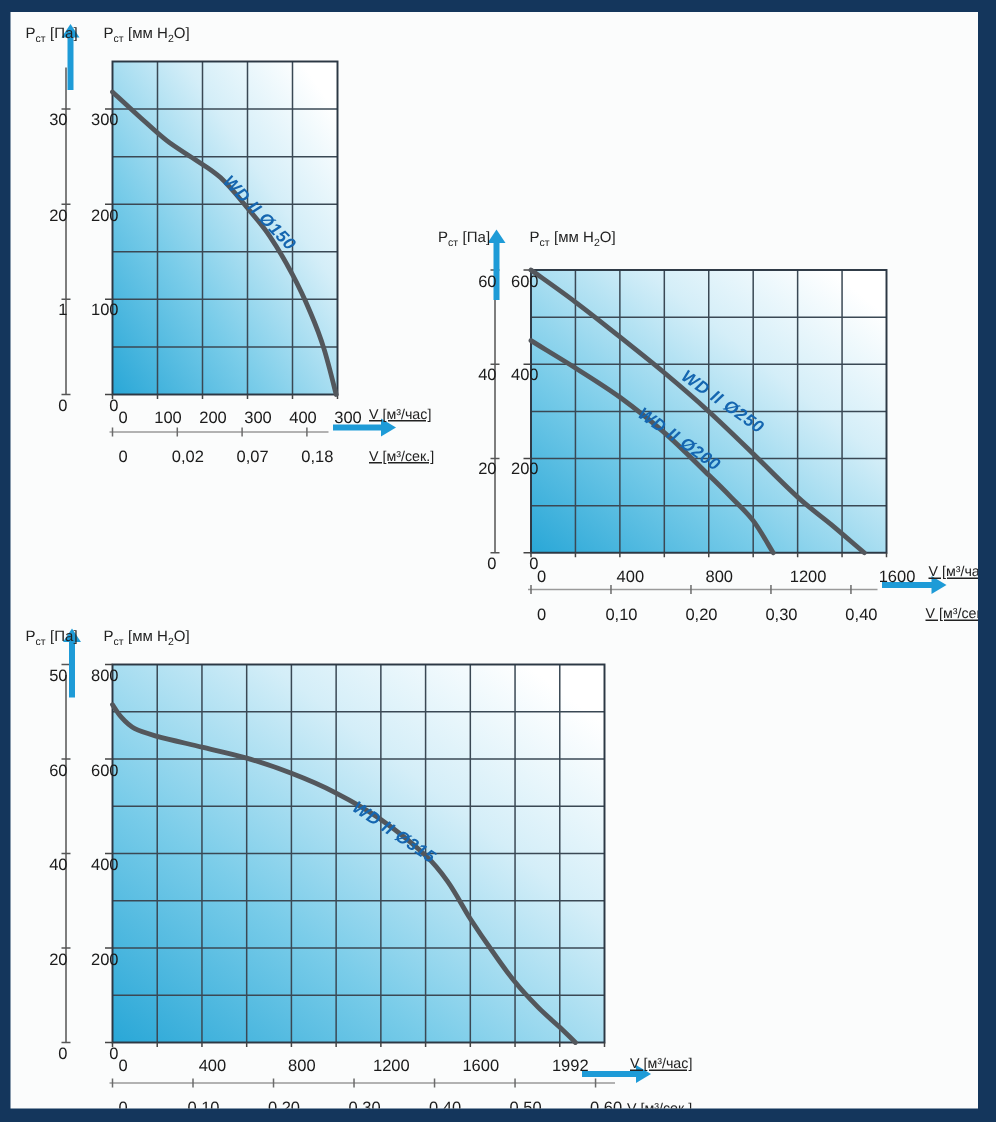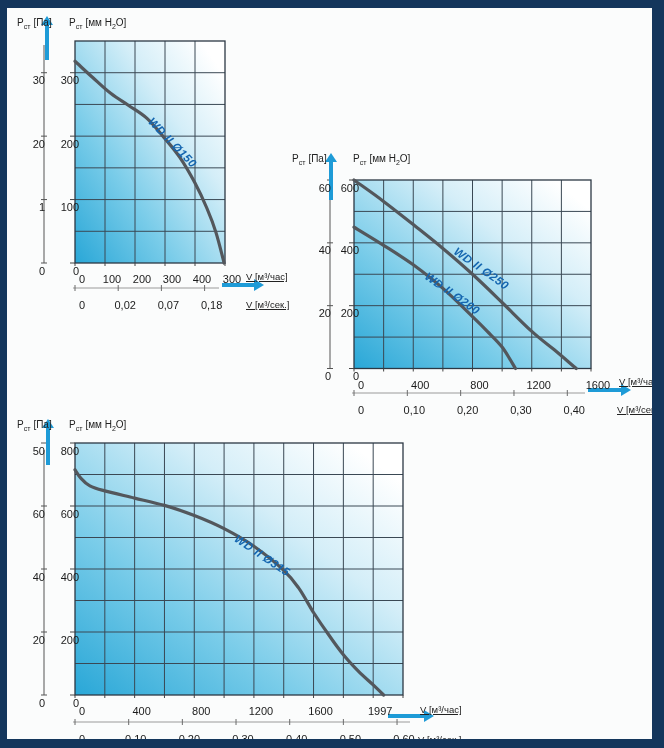--- a/index.html
+++ b/index.html
@@ -232,21 +232,21 @@
     <div class="lbl tick right" style="left:40px;top:689.5px;width:32px;">0</div>
     <div class="lbl tick right" style="left:40px;top:626.5px;width:32px;">200</div>
     <div class="lbl tick right" style="left:40px;top:563.5px;width:32px;">400</div>
     <div class="lbl tick right" style="left:40px;top:500.5px;width:32px;">600</div>
     <div class="lbl tick right" style="left:40px;top:437.5px;width:32px;">800</div>
     <div class="lbl tick center" style="left:53px;top:698px;width:44px;">0</div>
     <div class="lbl tick center" style="left:112.63636363636363px;top:698px;width:44px;">400</div>
     <div class="lbl tick center" style="left:172.27272727272728px;top:698px;width:44px;">800</div>
     <div class="lbl tick center" style="left:231.9090909090909px;top:698px;width:44px;">1200</div>
     <div class="lbl tick center" style="left:291.54545454545456px;top:698px;width:44px;">1600</div>
-    <div class="lbl tick center" style="left:351.1818181818182px;top:698px;width:44px;">1997</div>
+    <div class="lbl tick center" style="left:351.1818181818182px;top:698px;width:44px;">1992</div>
     <div class="lbl vlbl" style="left:413px;top:697px;">V [м³/час]</div>
     <div class="lbl tick center" style="left:51px;top:726px;width:48px;">0</div>
     <div class="lbl tick center" style="left:104.67272727272729px;top:726px;width:48px;">0,10</div>
     <div class="lbl tick center" style="left:158.34545454545454px;top:726px;width:48px;">0,20</div>
     <div class="lbl tick center" style="left:212.01818181818183px;top:726px;width:48px;">0,30</div>
     <div class="lbl tick center" style="left:265.6909090909091px;top:726px;width:48px;">0,40</div>
     <div class="lbl tick center" style="left:319.3636363636364px;top:726px;width:48px;">0,50</div>
     <div class="lbl tick center" style="left:373.03636363636366px;top:726px;width:48px;">0,60</div>
     <div class="lbl vlbl" style="left:411px;top:727px;">V [м³/сек.]</div>
     <div class="lbl curve-label" style="left:255px;top:548px;transform:translate(-50%,-50%) rotate(34deg);">WD II Ø315</div>

